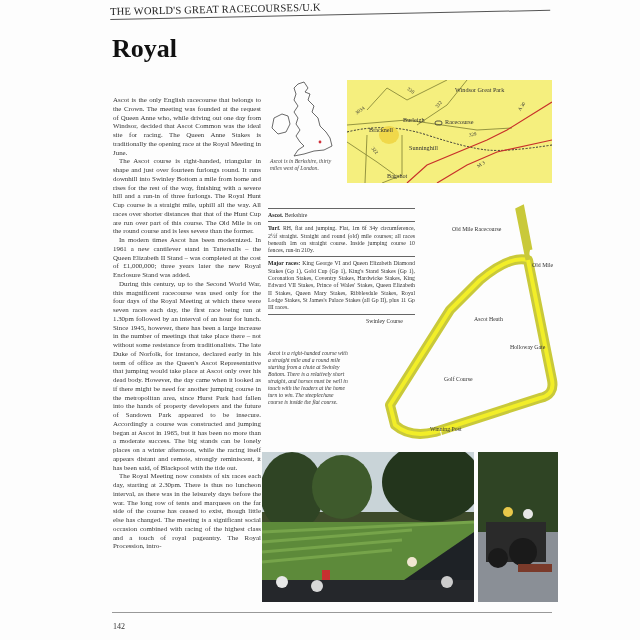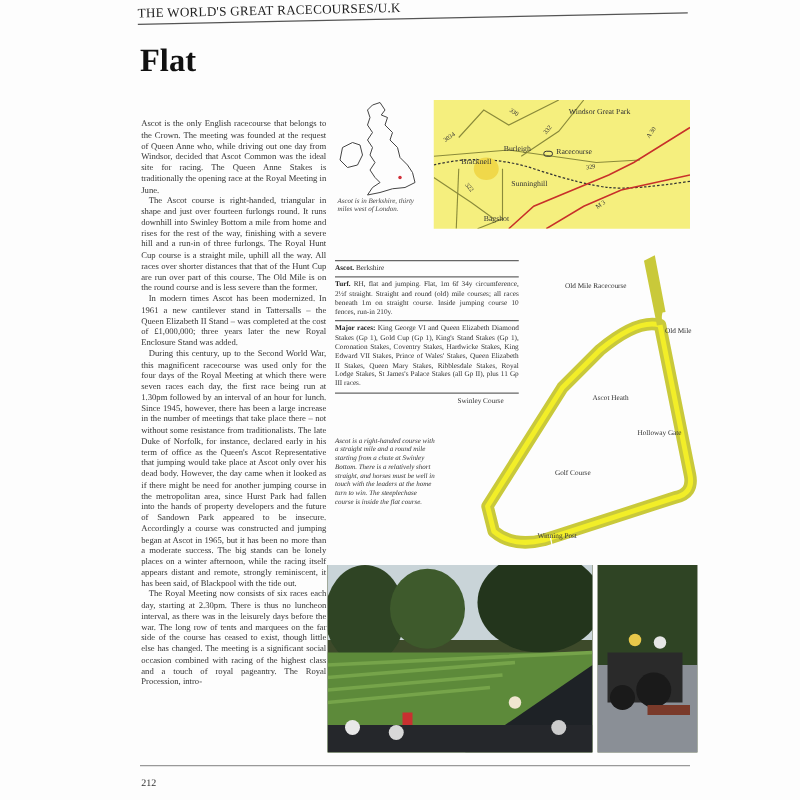--- a/index.html
+++ b/index.html
@@ -33,21 +33,21 @@
 </head>
 <body>
 
 <div class="page">
 
   <div class="header">
     <div class="header-text">THE WORLD'S GREAT RACECOURSES/U.K</div>
     <div class="header-rule"></div>
   </div>
 
-  <div class="title">Flat</div>
+  <div class="title">Royal</div>
 
   <div class="body-col">
     <p>Ascot is the only English racecourse that belongs to the Crown. The meeting was founded at the request of Queen Anne who, while driving out one day from Windsor, decided that Ascot Common was the ideal site for racing. The Queen Anne Stakes is traditionally the opening race at the Royal Meeting in June.</p>
     <p>The Ascot course is right-handed, triangular in shape and just over fourteen furlongs round. It runs downhill into Swinley Bottom a mile from home and rises for the rest of the way, finishing with a severe hill and a run-in of three furlongs. The Royal Hunt Cup course is a straight mile, uphill all the way. All races over shorter distances that that of the Hunt Cup are run over part of this course. The Old Mile is on the round course and is less severe than the former.</p>
     <p>In modern times Ascot has been modernized. In 1961 a new cantilever stand in Tattersalls – the Queen Elizabeth II Stand – was completed at the cost of £1,000,000; three years later the new Royal Enclosure Stand was added.</p>
     <p>During this century, up to the Second World War, this magnificent racecourse was used only for the four days of the Royal Meeting at which there were seven races each day, the first race being run at 1.30pm followed by an interval of an hour for lunch. Since 1945, however, there has been a large increase in the number of meetings that take place there – not without some resistance from traditionalists. The late Duke of Norfolk, for instance, declared early in his term of office as the Queen's Ascot Representative that jumping would take place at Ascot only over his dead body. However, the day came when it looked as if there might be need for another jumping course in the metropolitan area, since Hurst Park had fallen into the hands of property developers and the future of Sandown Park appeared to be insecure. Accordingly a course was constructed and jumping began at Ascot in 1965, but it has been no more than a moderate success. The big stands can be lonely places on a winter afternoon, while the racing itself appears distant and remote, strongly reminiscent, it has been said, of Blackpool with the tide out.</p>
     <p>The Royal Meeting now consists of six races each day, starting at 2.30pm. There is thus no luncheon interval, as there was in the leisurely days before the war. The long row of tents and marquees on the far side of the course has ceased to exist, though little else has changed. The meeting is a significant social occasion combined with racing of the highest class and a touch of royal pageantry. The Royal Procession, intro-</p>
   </div>
 
   <svg class="uk-map" viewBox="0 0 70 80">
@@ -138,14 +138,14 @@
       <rect x="8" y="70" width="60" height="40" fill="#2a2a2a"></rect>
       <circle cx="45" cy="100" r="14" fill="#1a1a1a"></circle>
       <circle cx="20" cy="106" r="10" fill="#1a1a1a"></circle>
       <circle cx="30" cy="60" r="5" fill="#e8c84a"></circle>
       <circle cx="50" cy="62" r="5" fill="#e6e6e6"></circle>
       <rect x="40" y="112" width="34" height="8" fill="#7a3a2a"></rect>
     </svg>
   </div>
 
   <div class="bottom-rule"></div>
-  <div class="page-number">212</div>
+  <div class="page-number">142</div>
 </div>
 
 </body></html>

